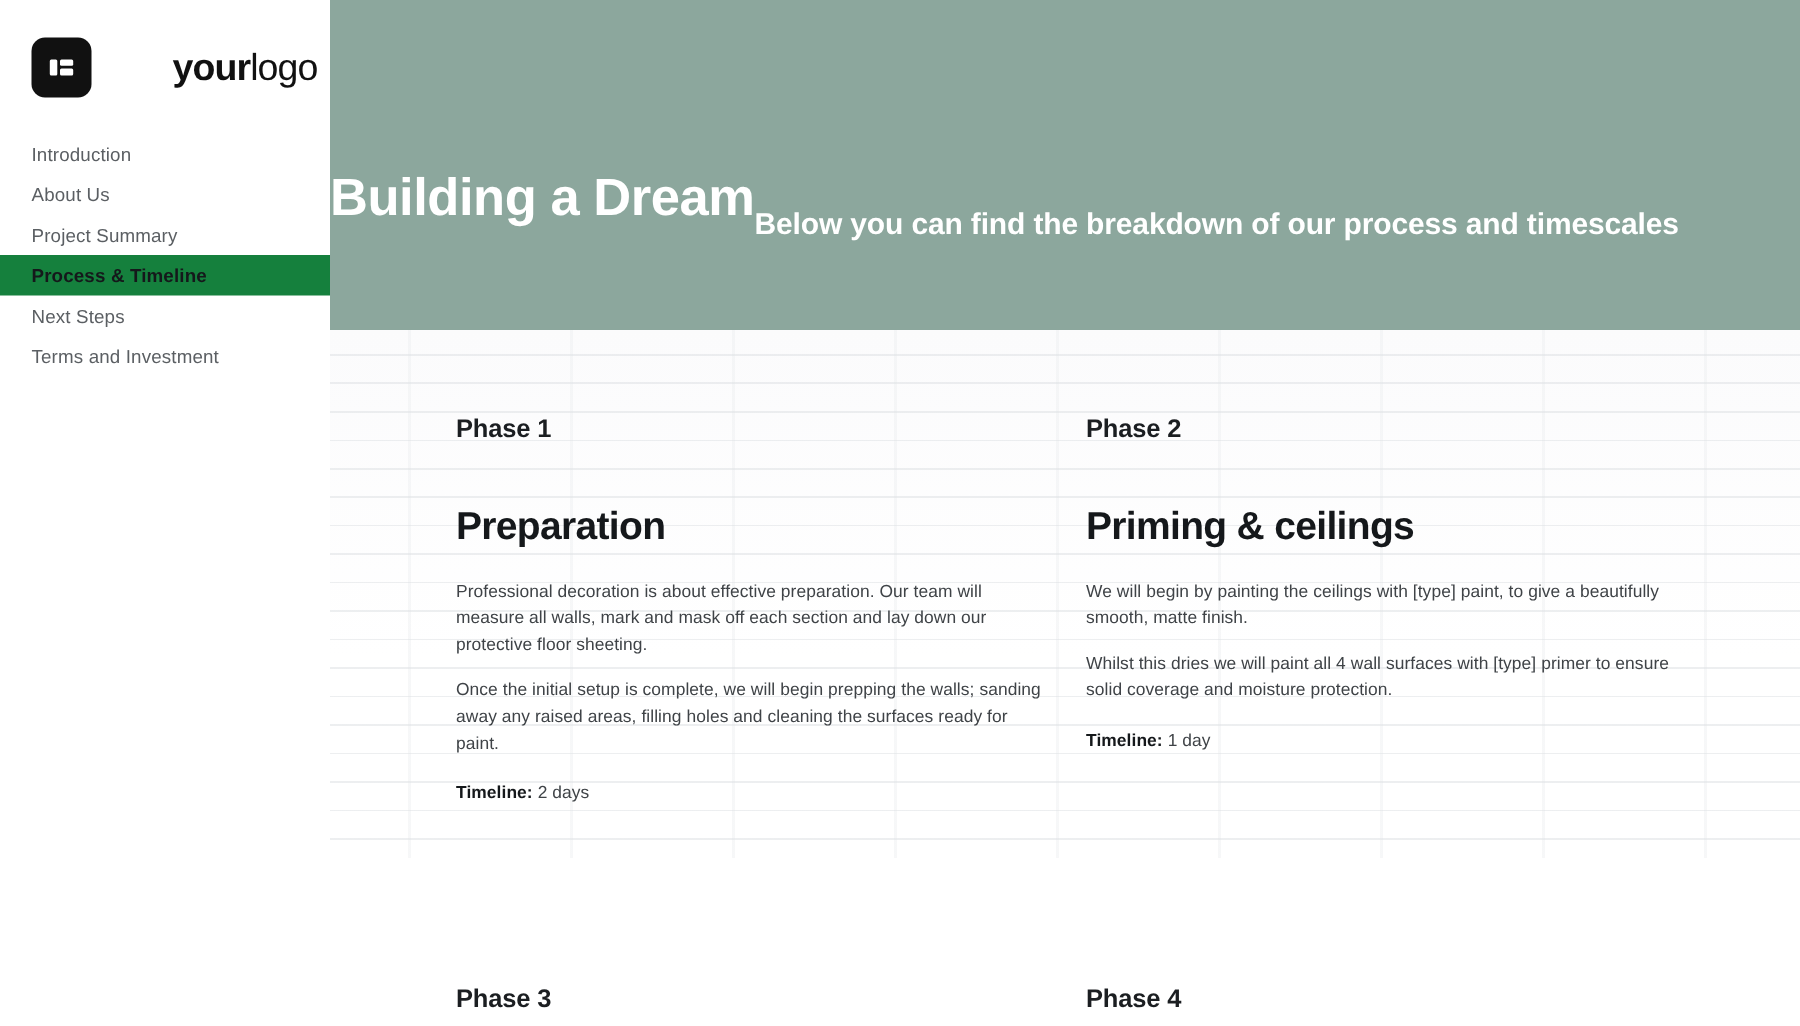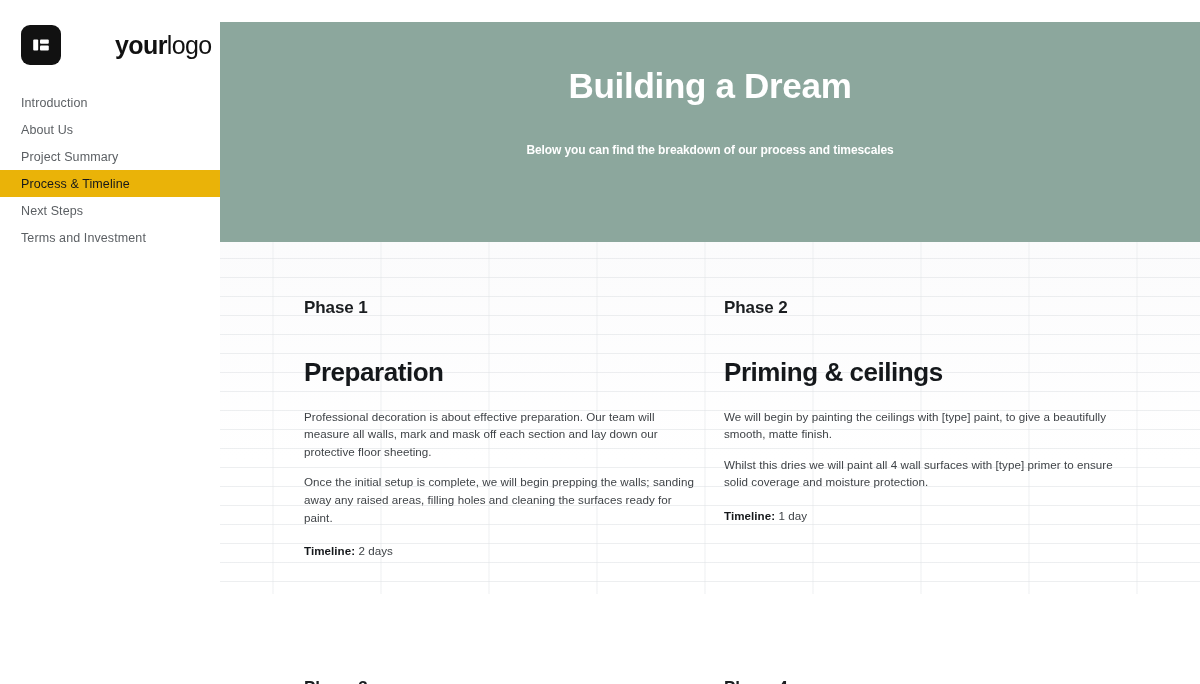--- a/index.html
+++ b/index.html
@@ -76,58 +76,57 @@
     padding-left: 21px;
     font-size: 12.5px;
     color: #5b5f63;
     letter-spacing: 0.1px;
     cursor: pointer;
     user-select: none;
   }
   .nav-item + .nav-item { margin-top: 0px; }
 
   .nav-item.active {
-    background: #eab308;
+    background: #15803d;
     color: #15181b;
-    font-weight: 400;
+    font-weight: 700;
   }
 
   
   .main {
     width: 980px;
     height: 684px;
     position: relative;
     background: #ffffff;
     overflow: hidden;
   }
 
   
   .hero {
     height: 220px;
     background: #8ca79d;
     display: flex;
-    flex-direction: column;
+    flex-direction: row;
     align-items: center;
     padding-top: 44px;
-    margin-top: 22px;
   }
 
   .hero-title {
     color: #ffffff;
     font-size: 35px;
     font-weight: 700;
     letter-spacing: -0.3px;
     line-height: 1.15;
     text-align: center;
     margin: 0;
   }
 
   .hero-sub {
     color: #ffffff;
-    font-size: 12px;
+    font-size: 20px;
     font-weight: 700;
     letter-spacing: -0.1px;
     text-align: center;
     margin: 0;
     padding-top: 37px;
   }
 
   
   .phases {
     position: relative;

